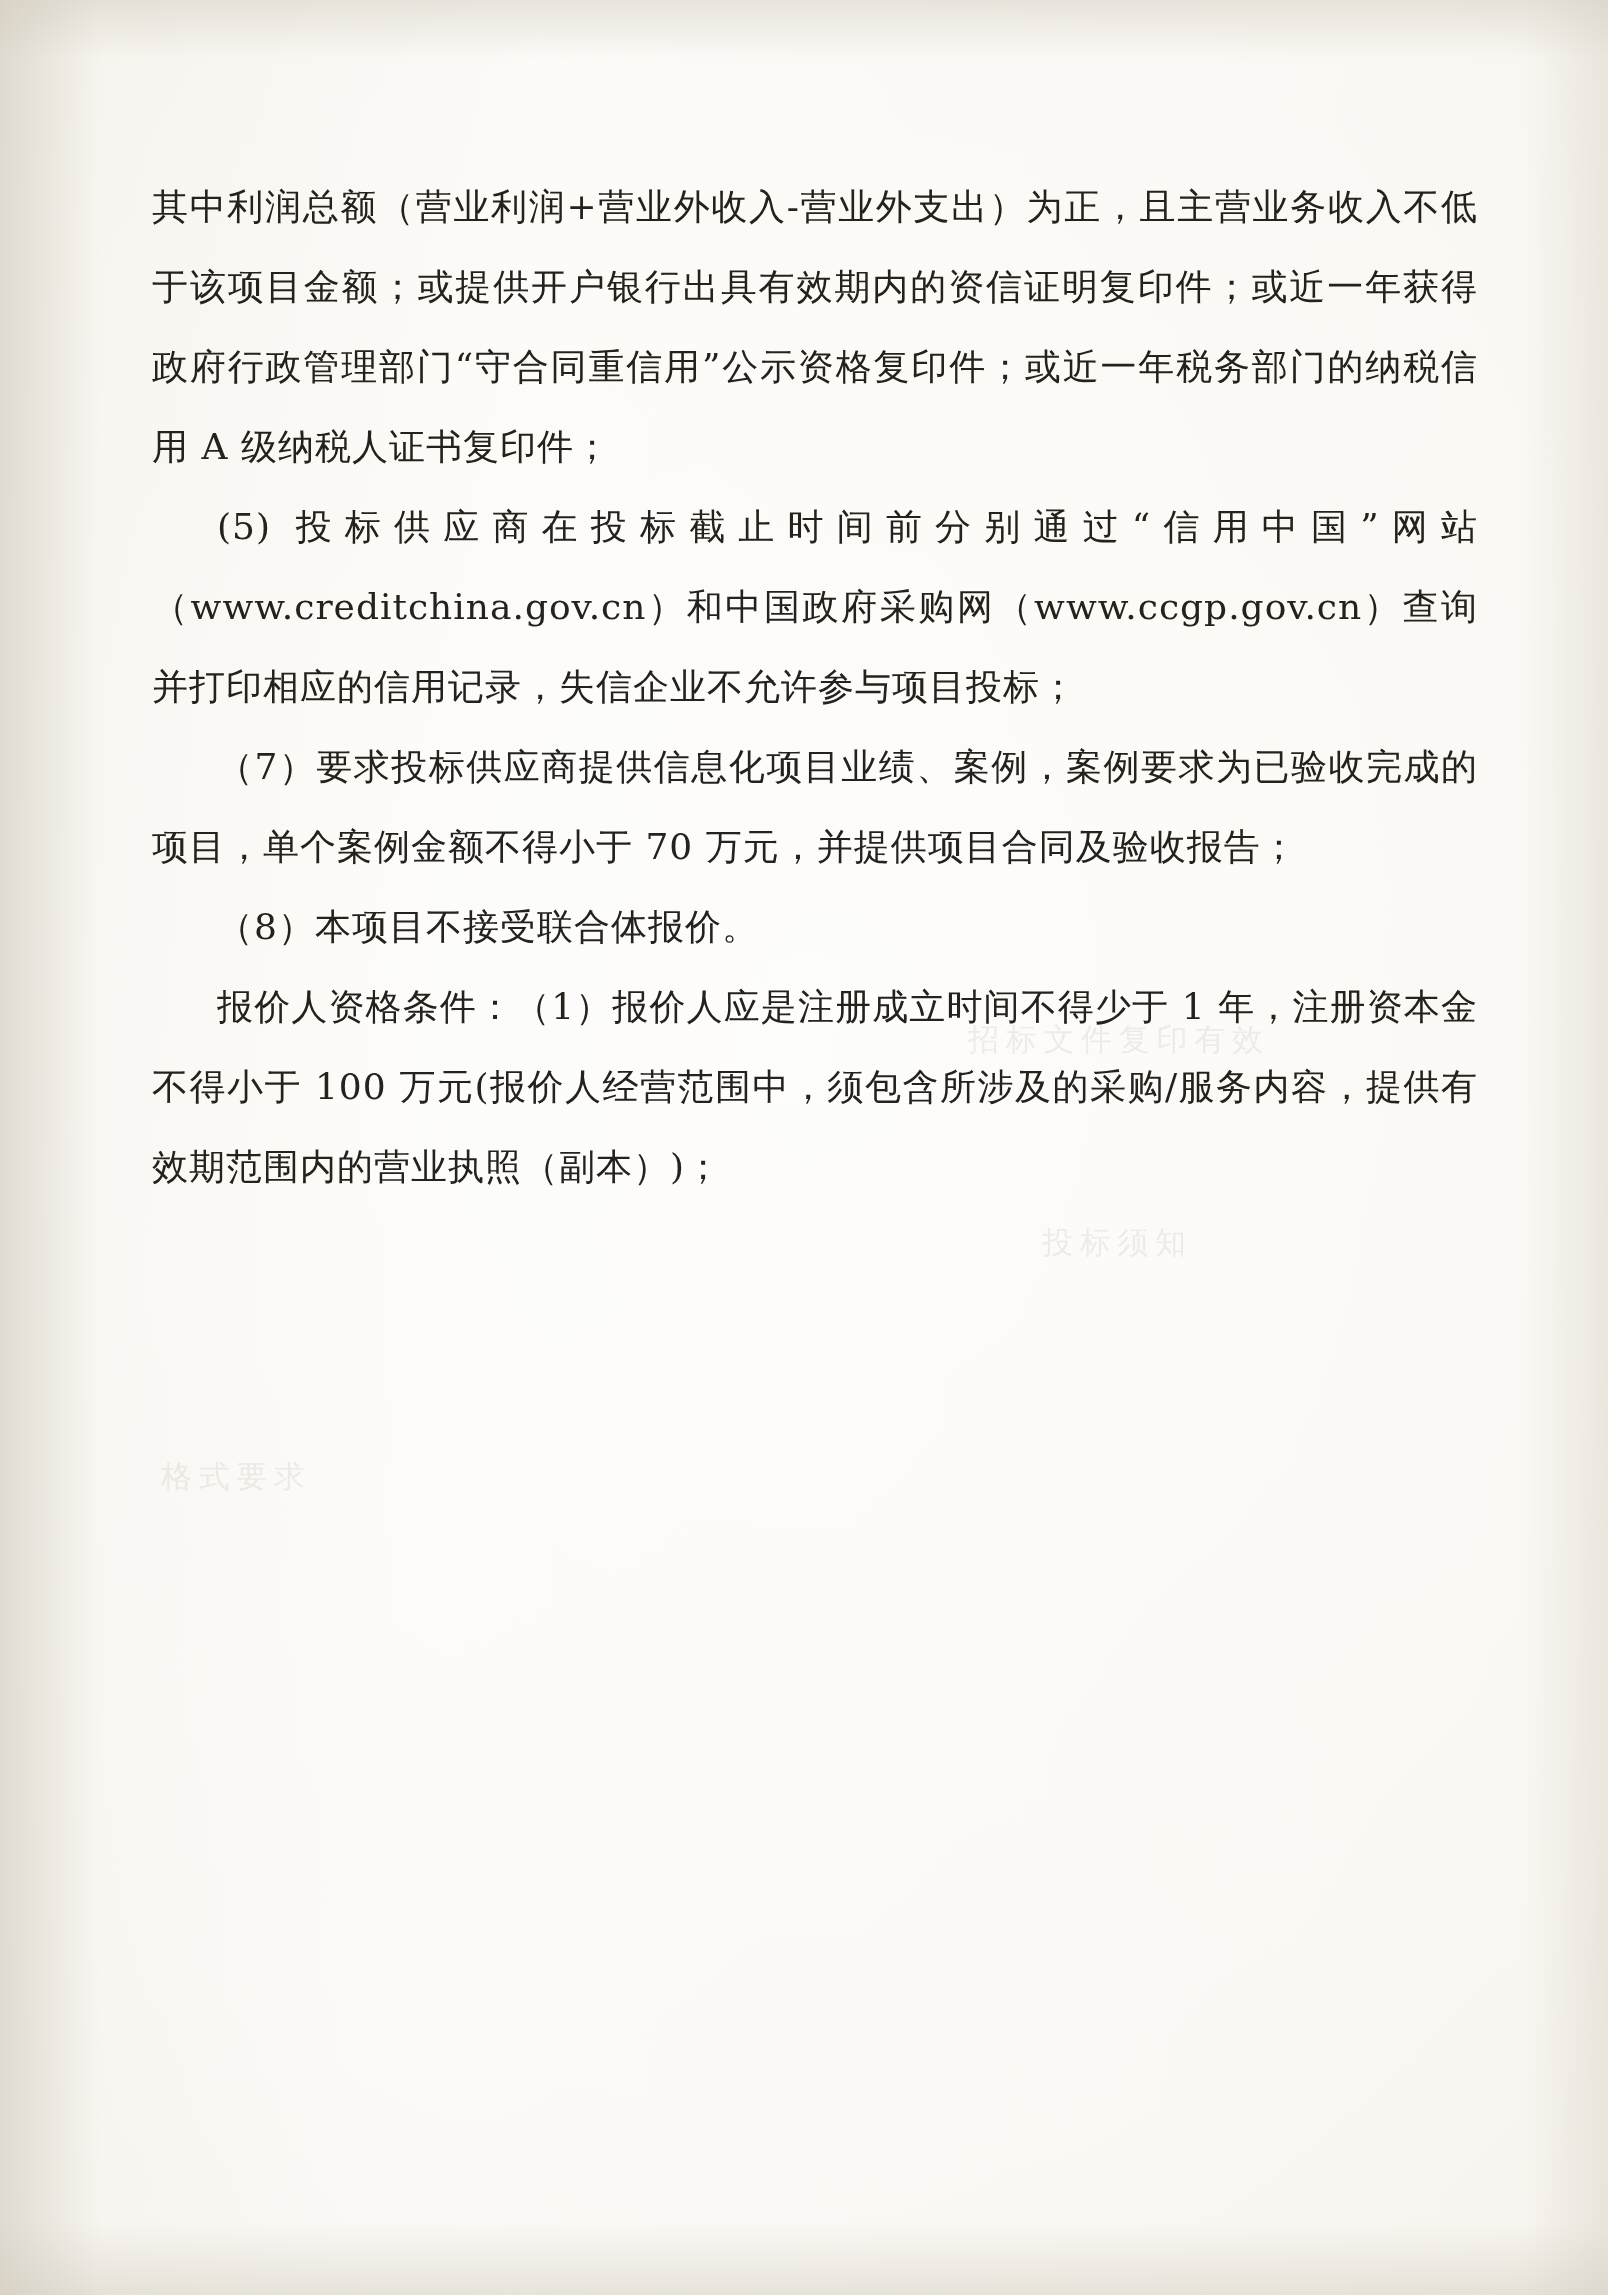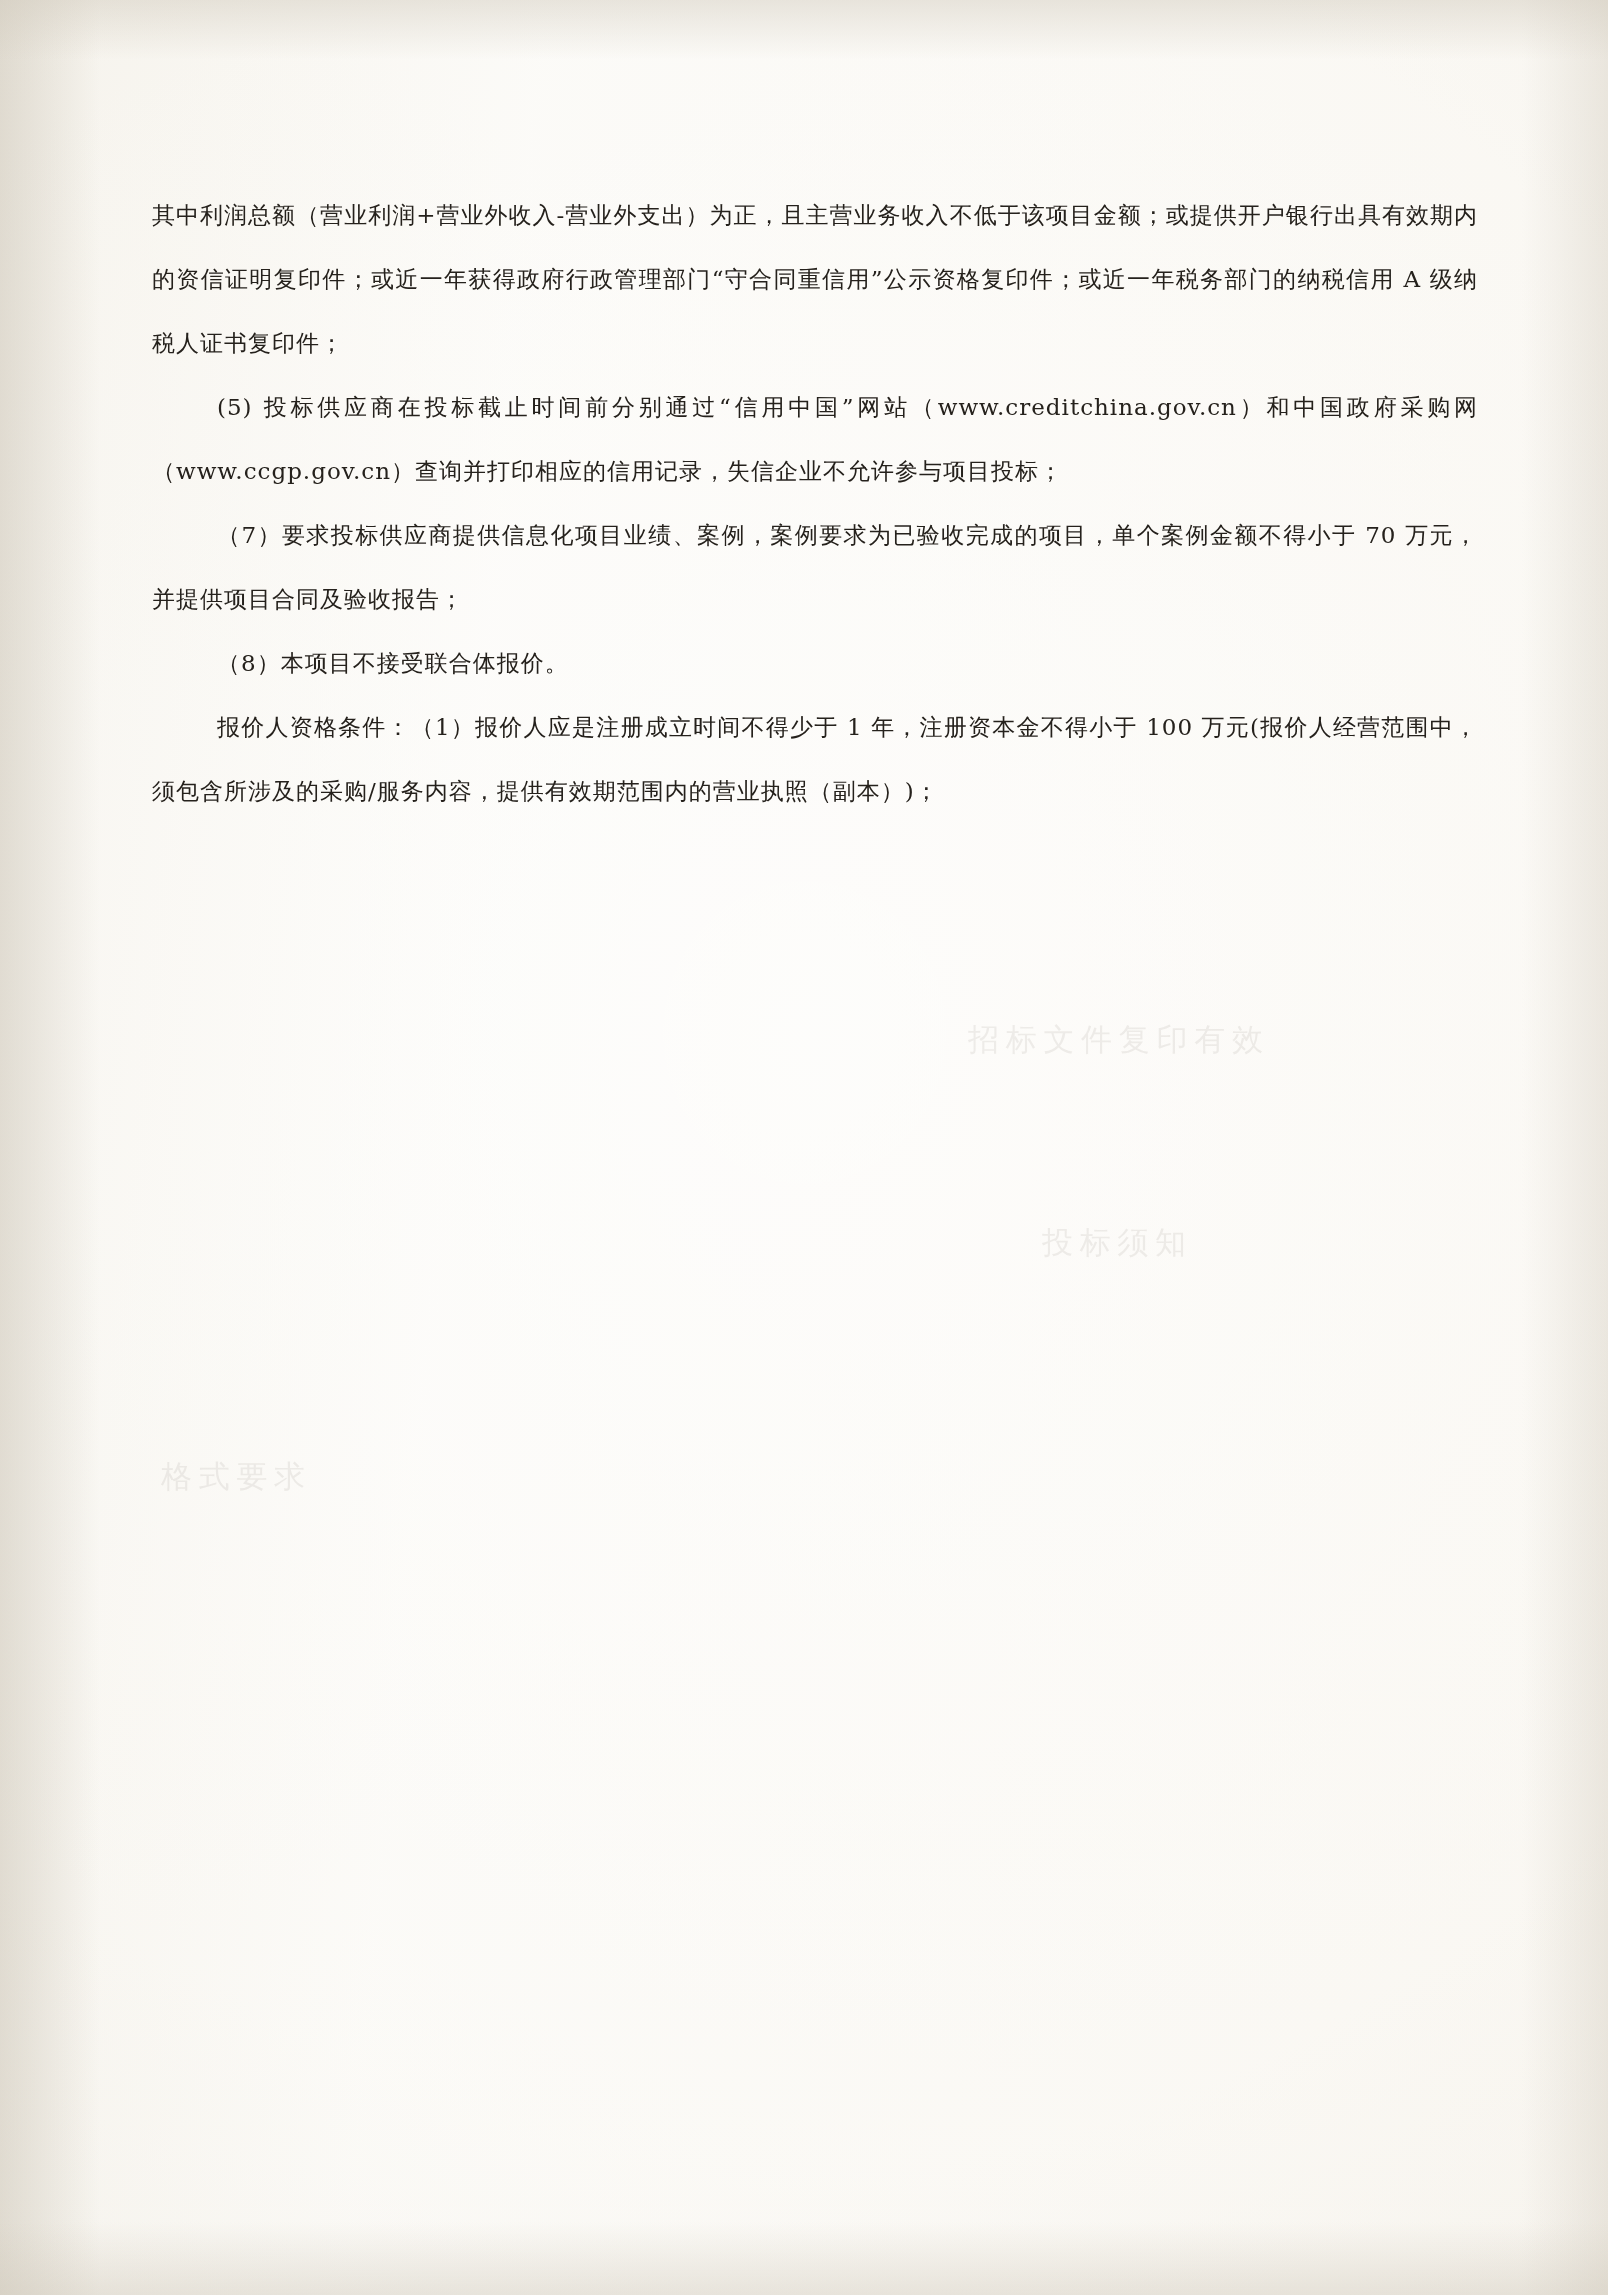--- a/index.html
+++ b/index.html
@@ -55,26 +55,26 @@
     position: absolute;
     color: rgba(120,112,98,0.11);
     font-size: 31px;
     letter-spacing: 6.7px;
     font-family: "DejaVu Serif", "Liberation Serif", serif;
     pointer-events: none;
     user-select: none;
   }
   .body-text {
     position: absolute;
-    top: 183px;
+    top: 167px;
     left: 152px;
     width: 1326px;
     color: #25211c;
-    font-size: 23px;
-    line-height: 64px;
+    font-size: 36px;
+    line-height: 80px;
     letter-spacing: 1px;
     text-align: justify;
     text-justify: inter-ideograph;
   }
   .para {
     margin: 0 0 0 0;
     text-indent: 0;
   }
   .para.indent {
     text-indent: 65px;

